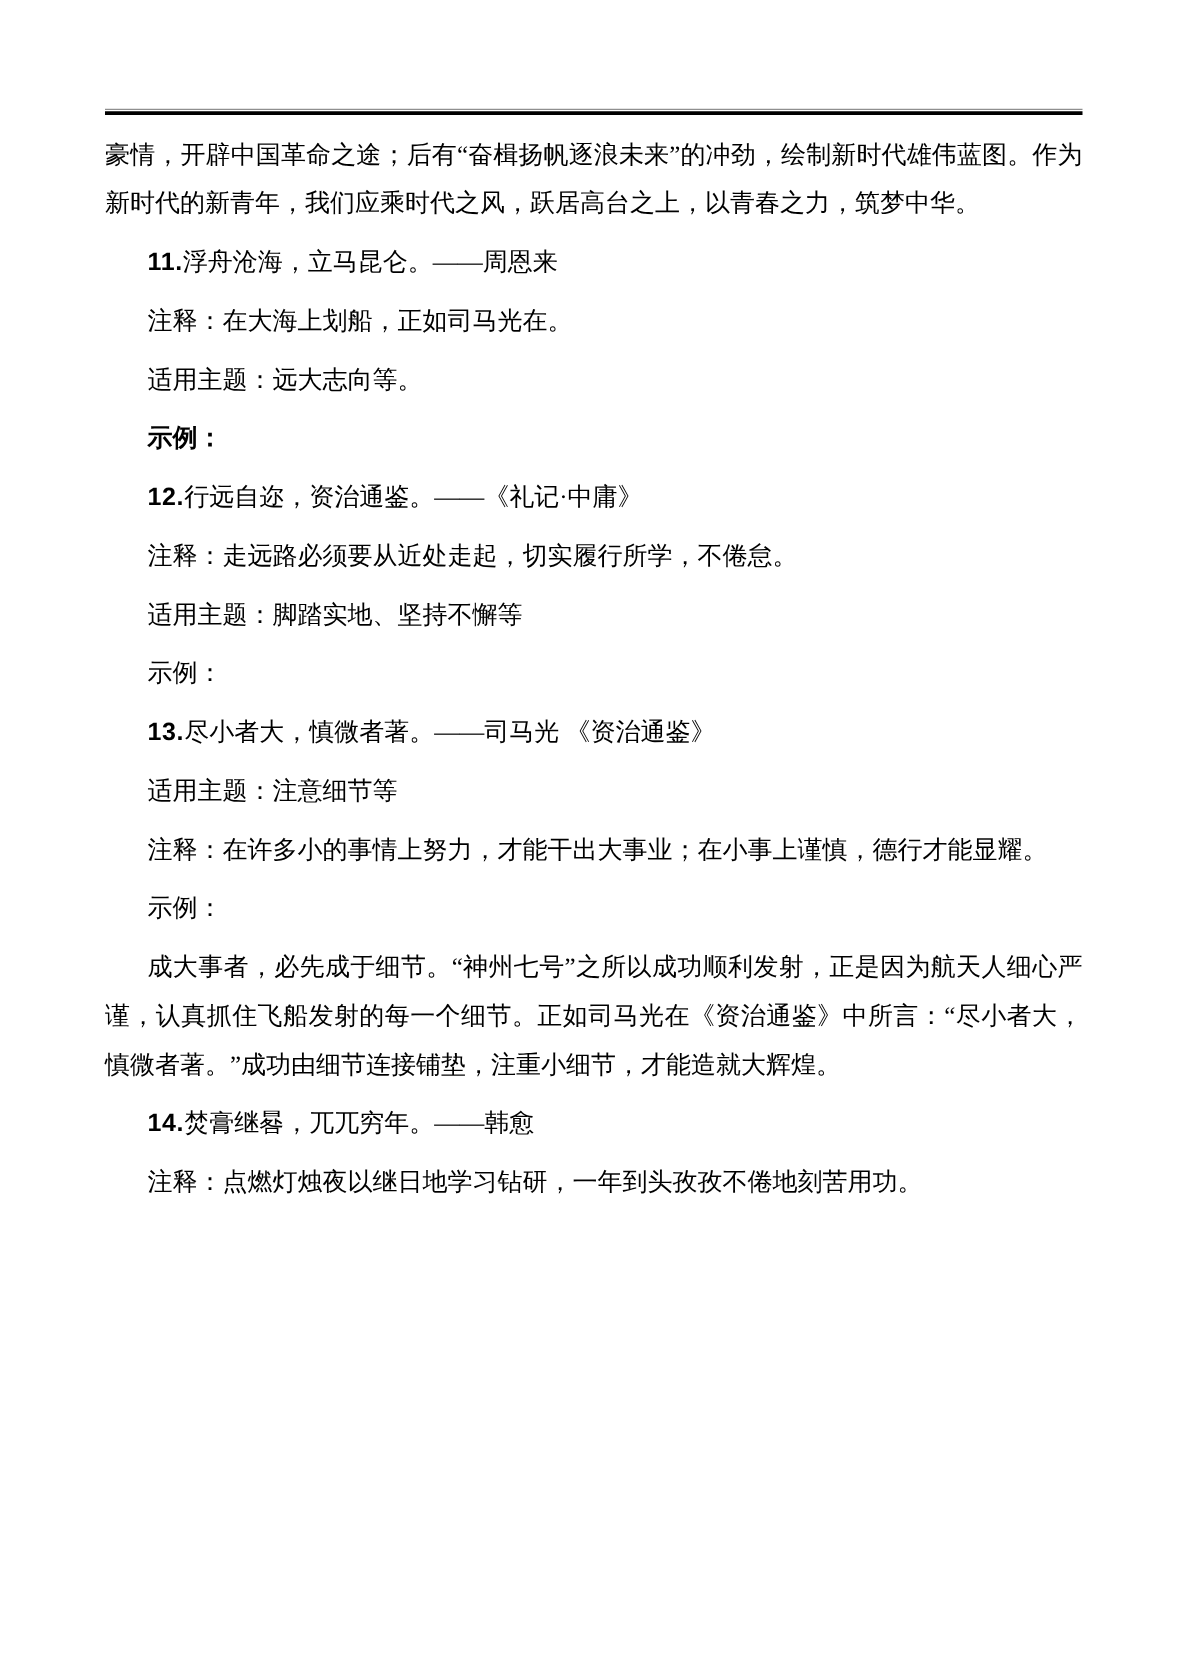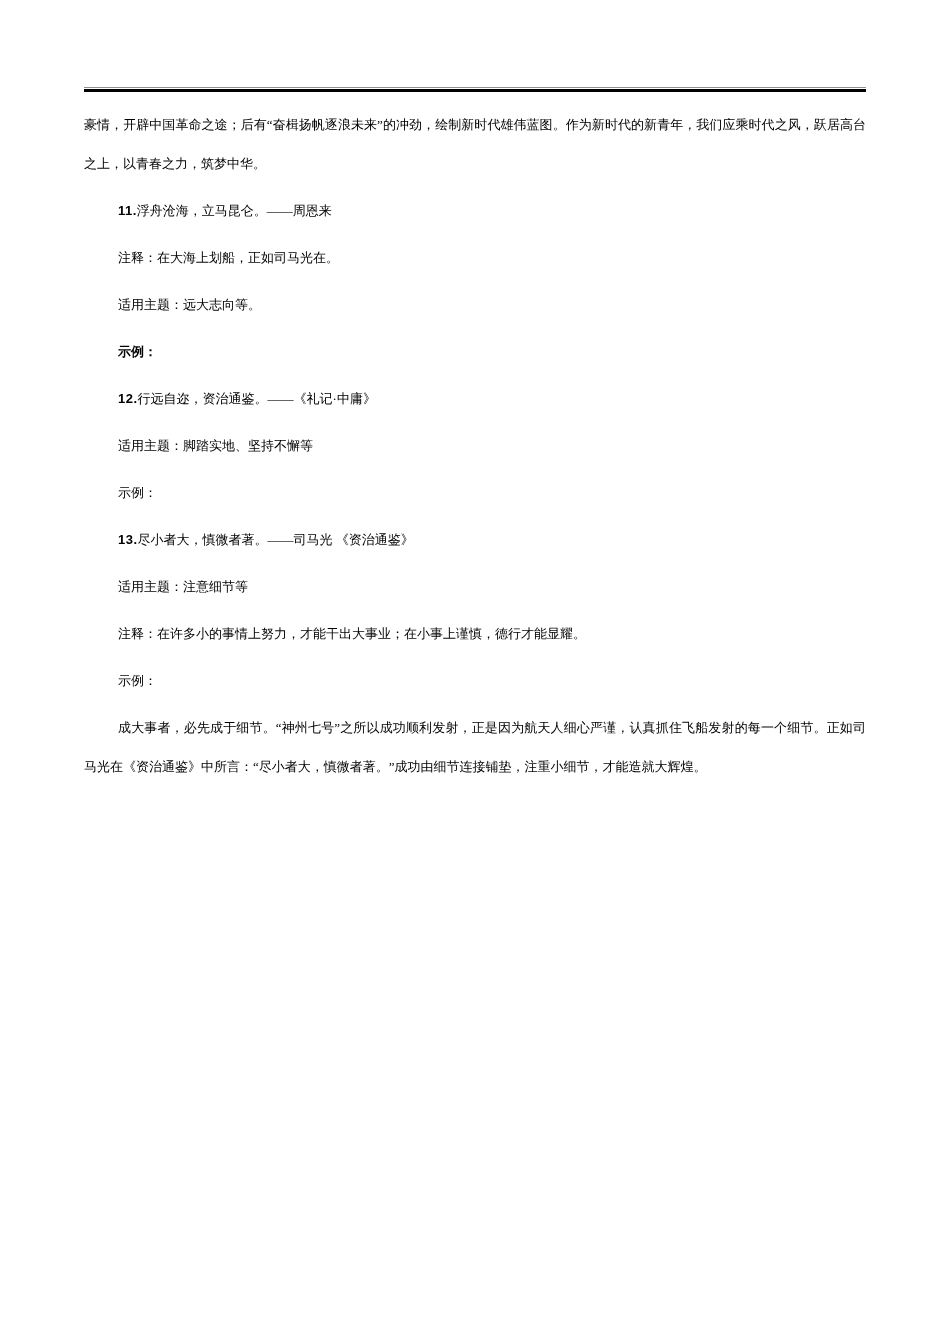--- a/index.html
+++ b/index.html
@@ -22,21 +22,21 @@
   }
   .header-rule {
     margin-top: 87px;
     margin-bottom: 13px;
     height: 1px;
     border-top: 1px solid #8f8f8f;
     border-bottom: 3px solid #000000;
   }
   .para {
     margin: 0 0 8px 0;
-    font-size: 13px;
+    font-size: 20px;
     line-height: 39px;
     text-align: justify;
     word-break: break-all;
   }
   .indent {
     text-indent: 34px;
   }
   .num {
     font-family: "Liberation Sans", "DejaVu Sans", sans-serif;
     font-weight: 600;
@@ -61,26 +61,31 @@
 
   <section class="item">
     <p class="para indent"><span class="num">11.</span><span>浮舟沧海，立马昆仑。——周恩来</span></p>
     <p class="para indent"><span>注释：</span><span>在大海上划船，正如司马光在。</span></p>
     <p class="para indent"><span>适用主题：</span><span>远大志向等。</span></p>
     <p class="para indent"><span class="bold-label">示例：</span></p>
   </section>
 
   <section class="item">
     <p class="para indent"><span class="num">12.</span><span>行远自迩，资治通鉴。——《礼记·中庸》</span></p>
+    <p class="para indent"><span>注释：</span><span>走远路必须要从近处走起，切实履行所学，不倦怠。</span></p>
     <p class="para indent"><span>适用主题：</span><span>脚踏实地、坚持不懈等</span></p>
     <p class="para indent"><span>示例：</span></p>
   </section>
 
   <section class="item">
     <p class="para indent"><span class="num">13.</span><span>尽小者大，慎微者著。——司马光 《资治通鉴》</span></p>
     <p class="para indent"><span>适用主题：</span><span>注意细节等</span></p>
     <p class="para indent"><span>注释：</span><span>在许多小的事情上努力，才能干出大事业；在小事上谨慎，德行才能显耀。</span></p>
     <p class="para indent"><span>示例：</span></p>
     <p class="para indent">成大事者，必先成于细节。“神州七号”之所以成功顺利发射，正是因为航天人细心严谨，认真抓住飞船发射的每一个细节。正如司马光在《资治通鉴》中所言：“尽小者大，慎微者著。”成功由细节连接铺垫，注重小细节，才能造就大辉煌。</p>
   </section>
 
+  <section class="item">
+    <p class="para indent"><span class="num">14.</span><span>焚膏继晷，兀兀穷年。——韩愈</span></p>
+    <p class="para indent"><span>注释：</span><span>点燃灯烛夜以继日地学习钻研，一年到头孜孜不倦地刻苦用功。</span></p>
+  </section>
 
 </div>
 
 </body></html>

